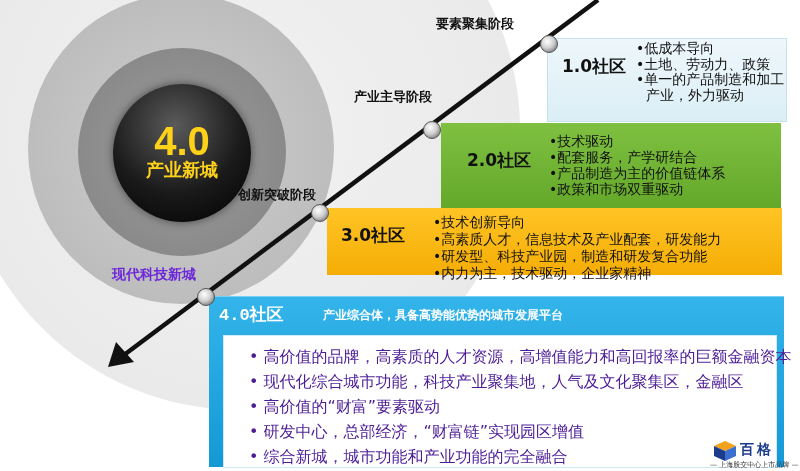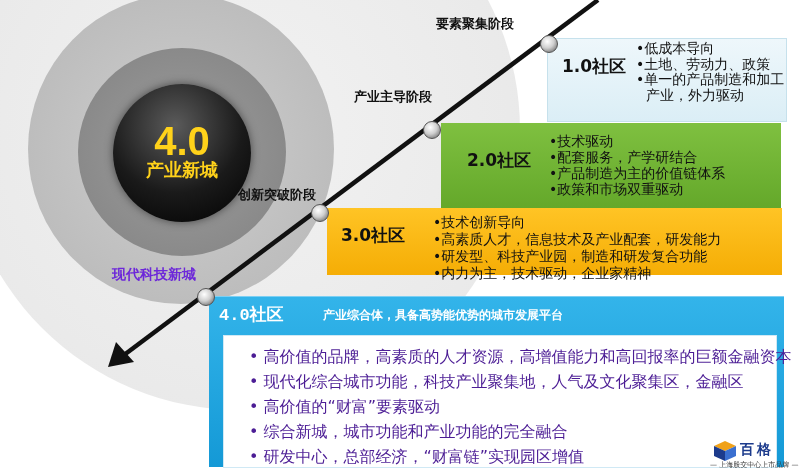--- a/index.html
+++ b/index.html
@@ -81,22 +81,22 @@
 </div>
 
 <div class="box b4">
   <div class="box-title b4-title">4.0社区</div>
   <div class="b4-sub">产业综合体，具备高势能优势的城市发展平台</div>
   <div class="b4-inner">
     <ul class="box-list b4-list">
       <li>• 高价值的品牌，高素质的人才资源，高增值能力和高回报率的巨额金融资本</li>
       <li>• 现代化综合城市功能，科技产业聚集地，人气及文化聚集区，金融区</li>
       <li>• 高价值的“财富”要素驱动</li>
+      <li>• 研发中心，总部经济，“财富链”实现园区增值</li>
       <li>• 综合新城，城市功能和产业功能的完全融合</li>
-      <li>• 研发中心，总部经济，“财富链”实现园区增值</li>
     </ul>
   </div>
 </div>
 
 <svg class="arrow-svg" width="800" height="471" viewBox="0 0 800 471">
   <defs>
     <radialGradient id="node" cx="40%" cy="35%" r="65%">
       <stop offset="0%" stop-color="#ffffff"></stop>
       <stop offset="60%" stop-color="#cfcfcf"></stop>
       <stop offset="100%" stop-color="#8a8a8a"></stop>

